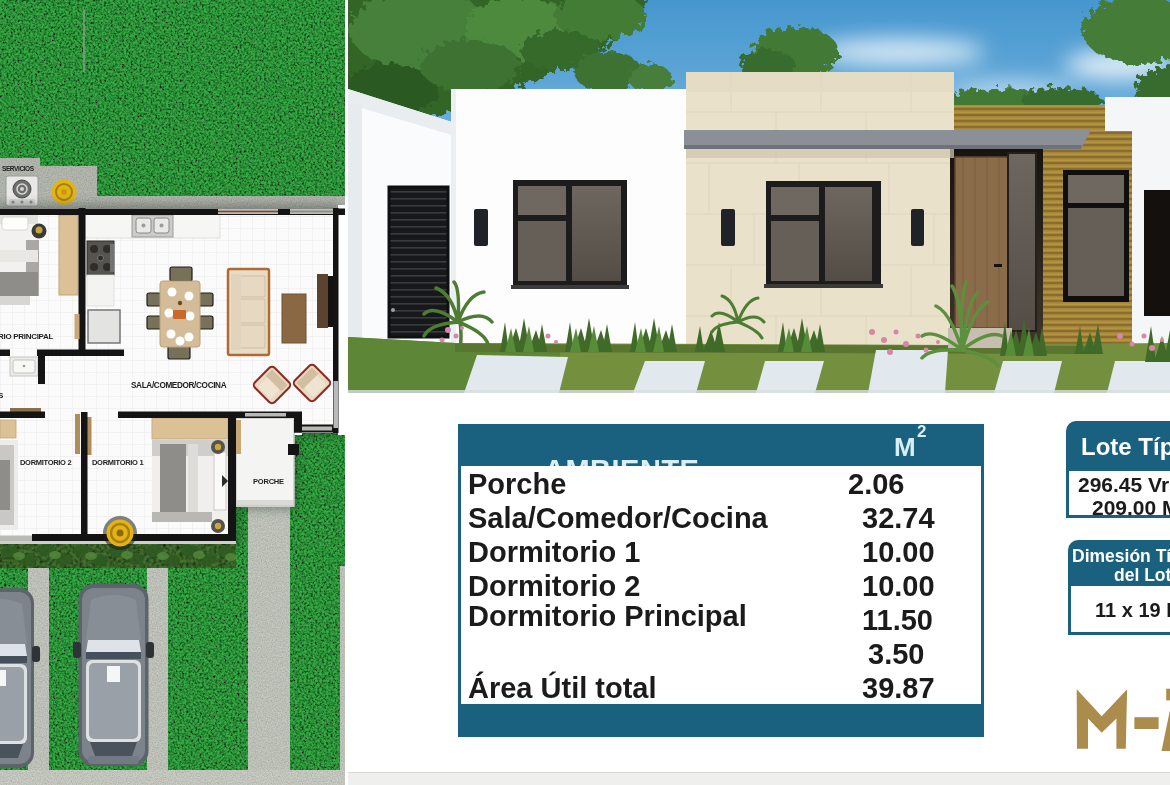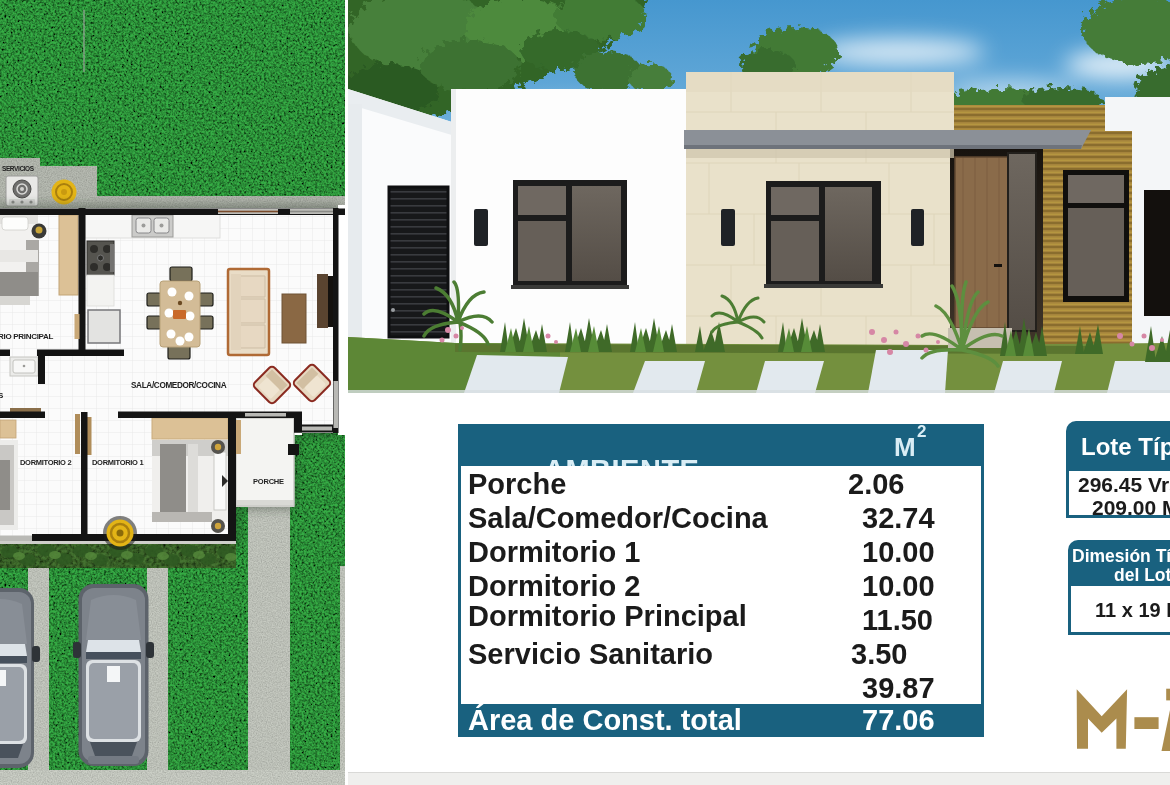--- a/index.html
+++ b/index.html
@@ -598,30 +598,26 @@
 
   <div class="abs" style="left:7px;top:70px;">Dormitorio 1</div>
         <div class="abs" style="left:401px;top:70px;">10.00</div>
 
   <div class="abs" style="left:7px;top:104px;">Dormitorio 2</div>
         <div class="abs" style="left:401px;top:104px;">10.00</div>
 
   <div class="abs" style="left:7px;top:134px;">Dormitorio Principal</div>
         <div class="abs" style="left:401px;top:138px;">11.50</div>
 
-  <div class="abs" style="left:7px;top:172px;">Servicio Sanitario</div>
-        <div class="abs" style="left:390px;top:172px;">3.50</div>
-
+        <div class="abs" style="left:407px;top:172px;">3.50</div>
+
+  <div class="abs" style="left:7px;top:206px;">Área Útil total</div>
         <div class="abs" style="left:401px;top:206px;">39.87</div>
  </div>
 
- <div class="abs" style="left:0;top:280px;width:526px;height:33px;color:#fff;font-weight:bold;font-size:29px;">
-  <div class="abs" style="left:10px;top:0px;">Área de Const. total</div>
-        <div class="abs" style="left:404px;top:0px;">77.06</div>
- </div>
 </div>
 
 <div class="abs" style="left:1066px;top:421px;width:140px;height:97px;">
  <div class="abs" style="left:0;top:0;width:140px;height:50px;background:#19617f;border-radius:10px 10px 0 0;">
   <span class="abs" style="left:15px;top:12px;font-size:24px;font-weight:bold;color:#fff;white-space:nowrap;">Lote Típico</span>
  </div>
  <div class="abs" style="left:0;top:50px;width:137px;height:44px;background:#fff;border-left:3px solid #19617f;border-bottom:3px solid #19617f;color:#1b1b1b;font-weight:bold;font-size:21px;">
   <div class="abs" style="left:9px;top:2px;white-space:nowrap;">296.45 Vrs²</div>
   <div class="abs" style="left:23px;top:25px;white-space:nowrap;">209.00 Mts²</div>
  </div>

